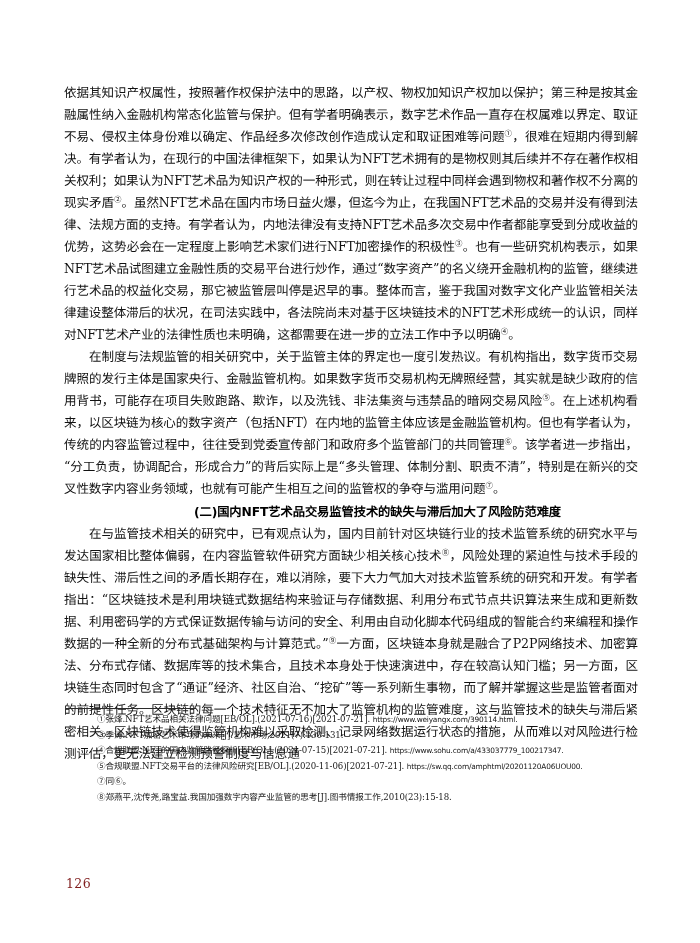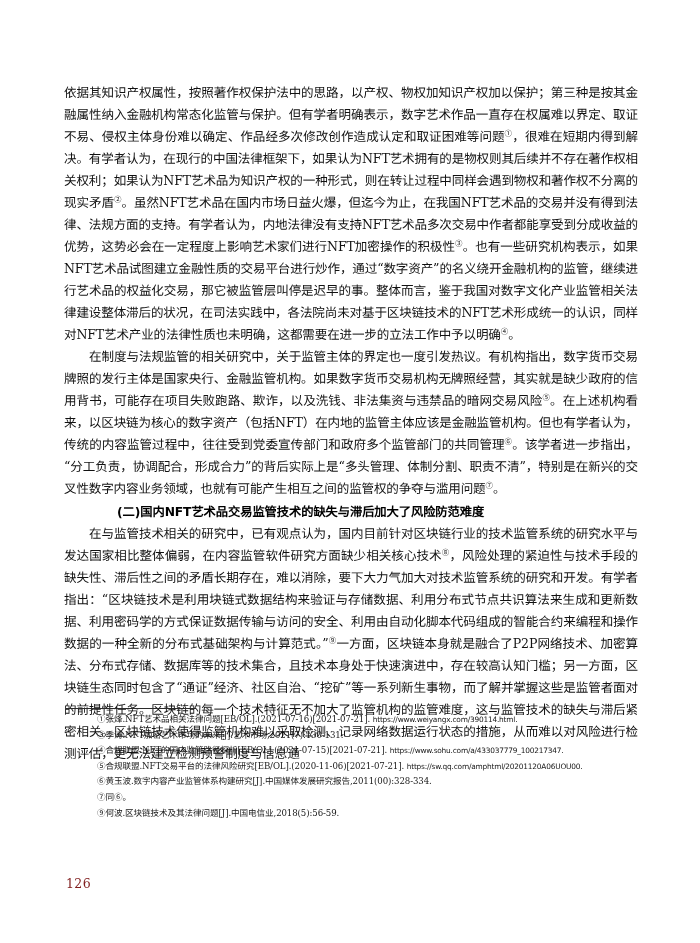--- a/index.html
+++ b/index.html
@@ -56,20 +56,21 @@
   
   .section-heading {
     font-family: "DejaVu Sans", "Liberation Sans", sans-serif;
     font-size: 12.3px;
     font-weight: bold;
     line-height: 22px;
     text-indent: 53px;
     letter-spacing: -0.1px;
     margin: 1px 0 0 0;
     color: #000000;
+    text-align: center;
   }
 
   
   .footnote-area {
     position: absolute;
     left: 64px;
     top: 700px;
     width: 574px;
   }
   .fn-rule {
@@ -128,21 +129,20 @@
 
   </div>
 
   <div class="footnote-area">
     <hr class="fn-rule">
     <div class="fn-list">
       <div class="fn-item"><span>①</span><span>张烽.NFT艺术品相关法律问题[EB/OL].(2021-07-16)[2021-07-21].</span> <span class="url">https://www.weiyangx.com/390114.html.</span></div>
       <div class="fn-item"><span>③</span><span>季涛.NFT加密艺术市场的未来[J].艺术市场,2021(7):130-131.</span><span class="url"></span></div>
       <div class="fn-item"><span>④</span><span>合规联盟.NFT的国内监管路径探析[EB/OL].(2021-07-15)[2021-07-21].</span> <span class="url">https://www.sohu.com/a/433037779_100217347.</span></div>
       <div class="fn-item"><span>⑤</span><span>合规联盟.NFT交易平台的法律风险研究[EB/OL].(2020-11-06)[2021-07-21].</span> <span class="url">https://sw.qq.com/amphtml/20201120A06UOU00.</span></div>
-      <div class="fn-item"><span>⑥</span><span>黄玉波.数字内容产业监管体系构建研究[J].中国媒体发展研究报告,2011(00):328-334.</span><span class="url"></span></div>
       <div class="fn-item"><span>⑦</span><span>同⑥。</span><span class="url"></span></div>
-      <div class="fn-item"><span>⑨</span><span>何波.区块链技术及其法律问题[J].中国电信业,2018(5):56-59.</span><span class="url"></span></div>
+      <div class="fn-item"><span>⑧</span><span>郑燕平,沈传尧,路宝益.我国加强数字内容产业监管的思考[J].图书情报工作,2010(23):15-18.</span><span class="url"></span></div>
     </div>
   </div>
 
   <div class="page-number">126</div>
 
 </div>
 
 </body></html>

